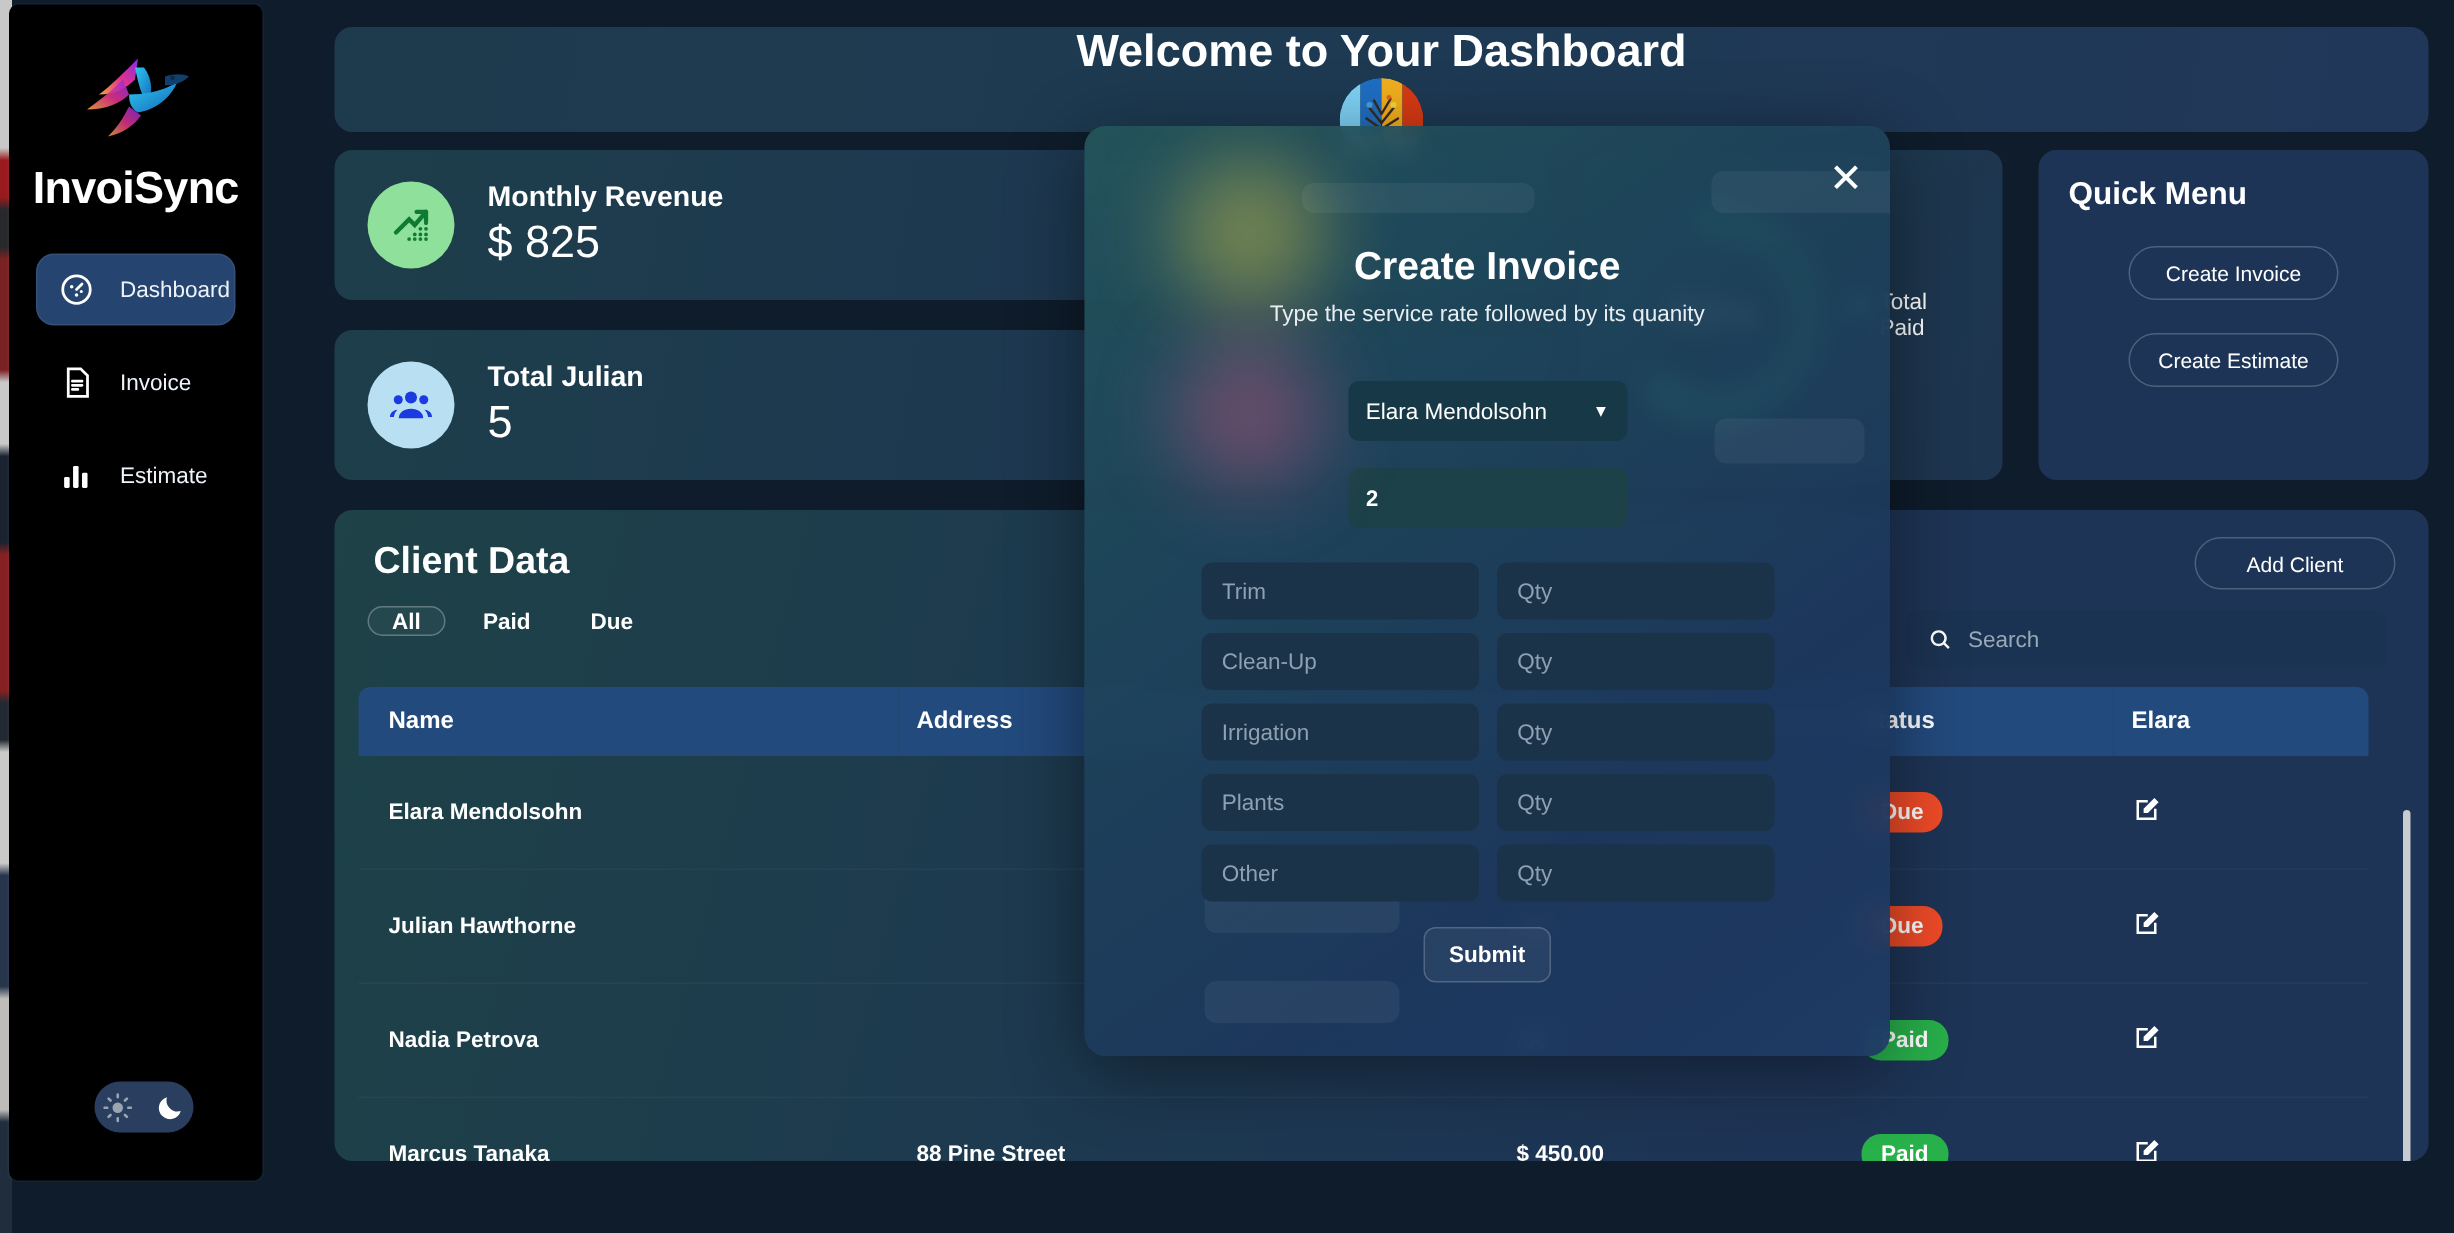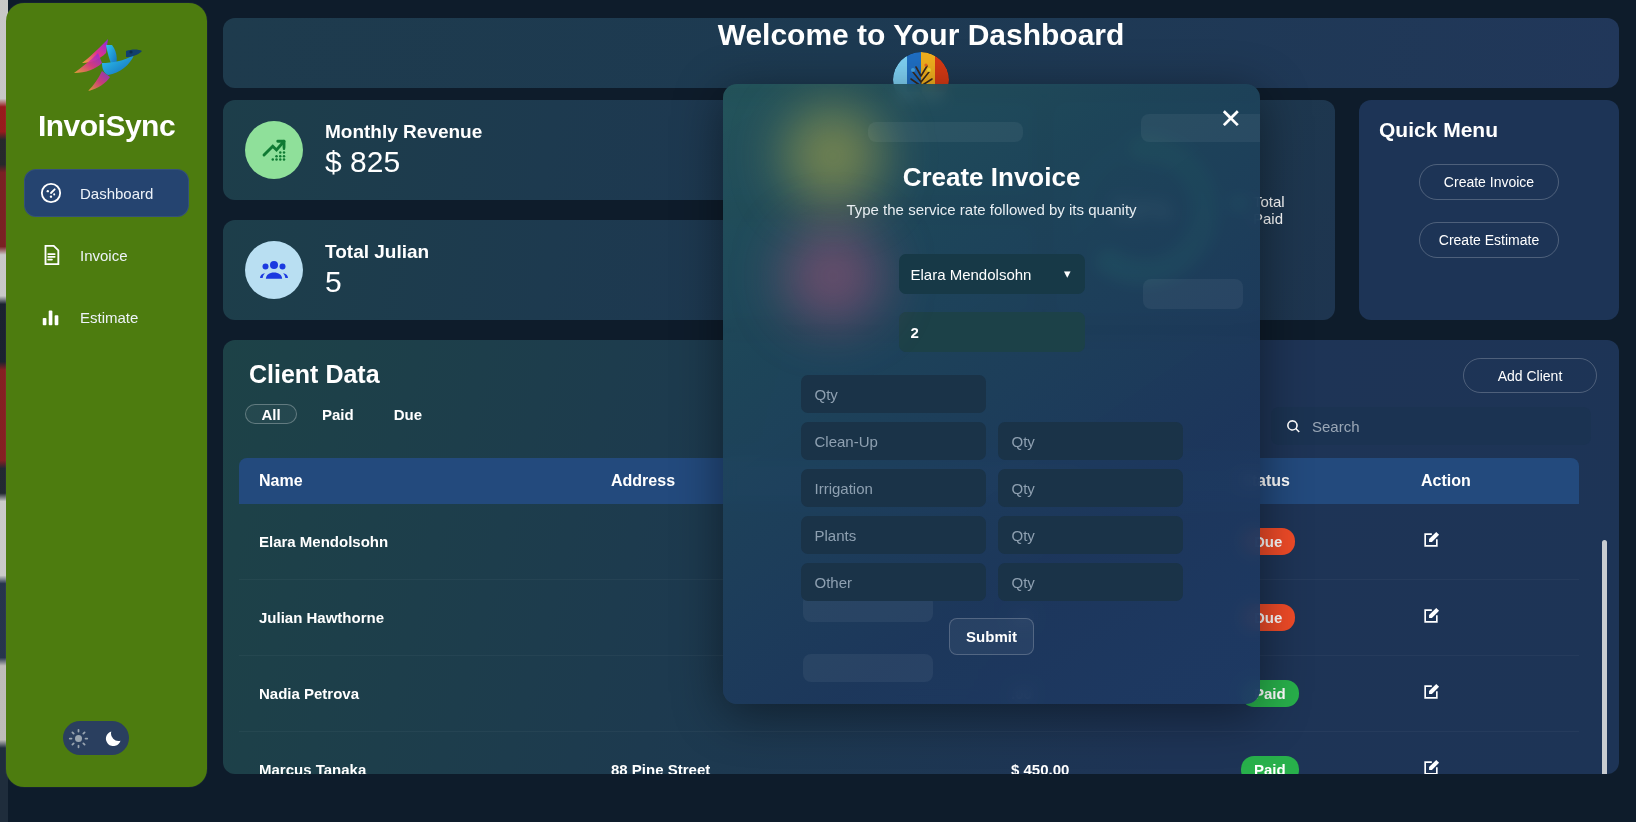--- a/index.html
+++ b/index.html
@@ -19,22 +19,22 @@
       #2b2b2b 17%, #2b2b2b 20%, #8d2222 21%, #8d2222 30%,
       #e9e7e4 31%, #e9e7e4 36%, #1d2430 37%, #1d2430 44%,
       #9b2121 45%, #9b2121 56%, #262b33 57%, #262b33 60%,
       #ece9e5 61%, #ece9e5 70%, #2b3a52 71%, #2b3a52 80%,
       #ded9d2 81%, #ded9d2 90%, #22303f 91%, #22303f 100%);
     opacity: .85;
   }
 
   
   .sidebar {
-    position: absolute; left: 6px; top: 3px; width: 201px; height: 784px;
-    background: #4d7c0f; border-radius: 18px;
+    position: absolute; left: 6px; top: 3px; width: 169px; height: 784px;
+    background: #000000; border-radius: 6px;
     box-shadow: 0 0 0 1px rgba(255,255,255,.03);
   }
   .logo-wrap { margin-top: 30px; display: flex; justify-content: center; height: 70px; }
   .brand {
     margin-top: 6px; text-align: center; color: #fff;
     font-size: 30px; font-weight: bold; letter-spacing: -.5px;
   }
   .nav { margin-top: 26px; padding: 0 18px; }
   .nav-item {
     display: flex; align-items: center; gap: 16px;
@@ -420,21 +420,21 @@
         <input type="text" value="" placeholder="Search" style="">
       </div>
 
       <table class="clients">
         <thead>
           <tr>
             <th style="width:360px">Name</th>
             <th style="width:400px">Address</th>
             <th style="width:230px">Amount</th>
             <th style="width:180px">Status</th>
-            <th>Action</th>
+            <th>Elara</th>
           </tr>
         </thead>
         <tbody>
           <tr>
             <td>Elara Mendolsohn</td>
             <td></td>
             <td class="amount">.00</td>
             <td>
               <span class="badge due">Due</span>
             </td>
@@ -519,20 +519,21 @@
         <div class="select-wrap">
           <select class="modal-select">
             <option>Elara Mendolsohn</option>
           </select>
         </div>
 
         <input class="modal-rate" type="text" value="2" style="">
 
         <div class="svc-rows">
           <div class="svc-row">
+            <input class="svc-name" placeholder="Trim" style="">
             <input class="svc-qty" placeholder="Qty" style="">
           </div>
           <div class="svc-row">
             <input class="svc-name" placeholder="Clean-Up" style="">
             <input class="svc-qty" placeholder="Qty" style="">
           </div>
           <div class="svc-row">
             <input class="svc-name" placeholder="Irrigation" style="">
             <input class="svc-qty" placeholder="Qty" style="">
           </div>

